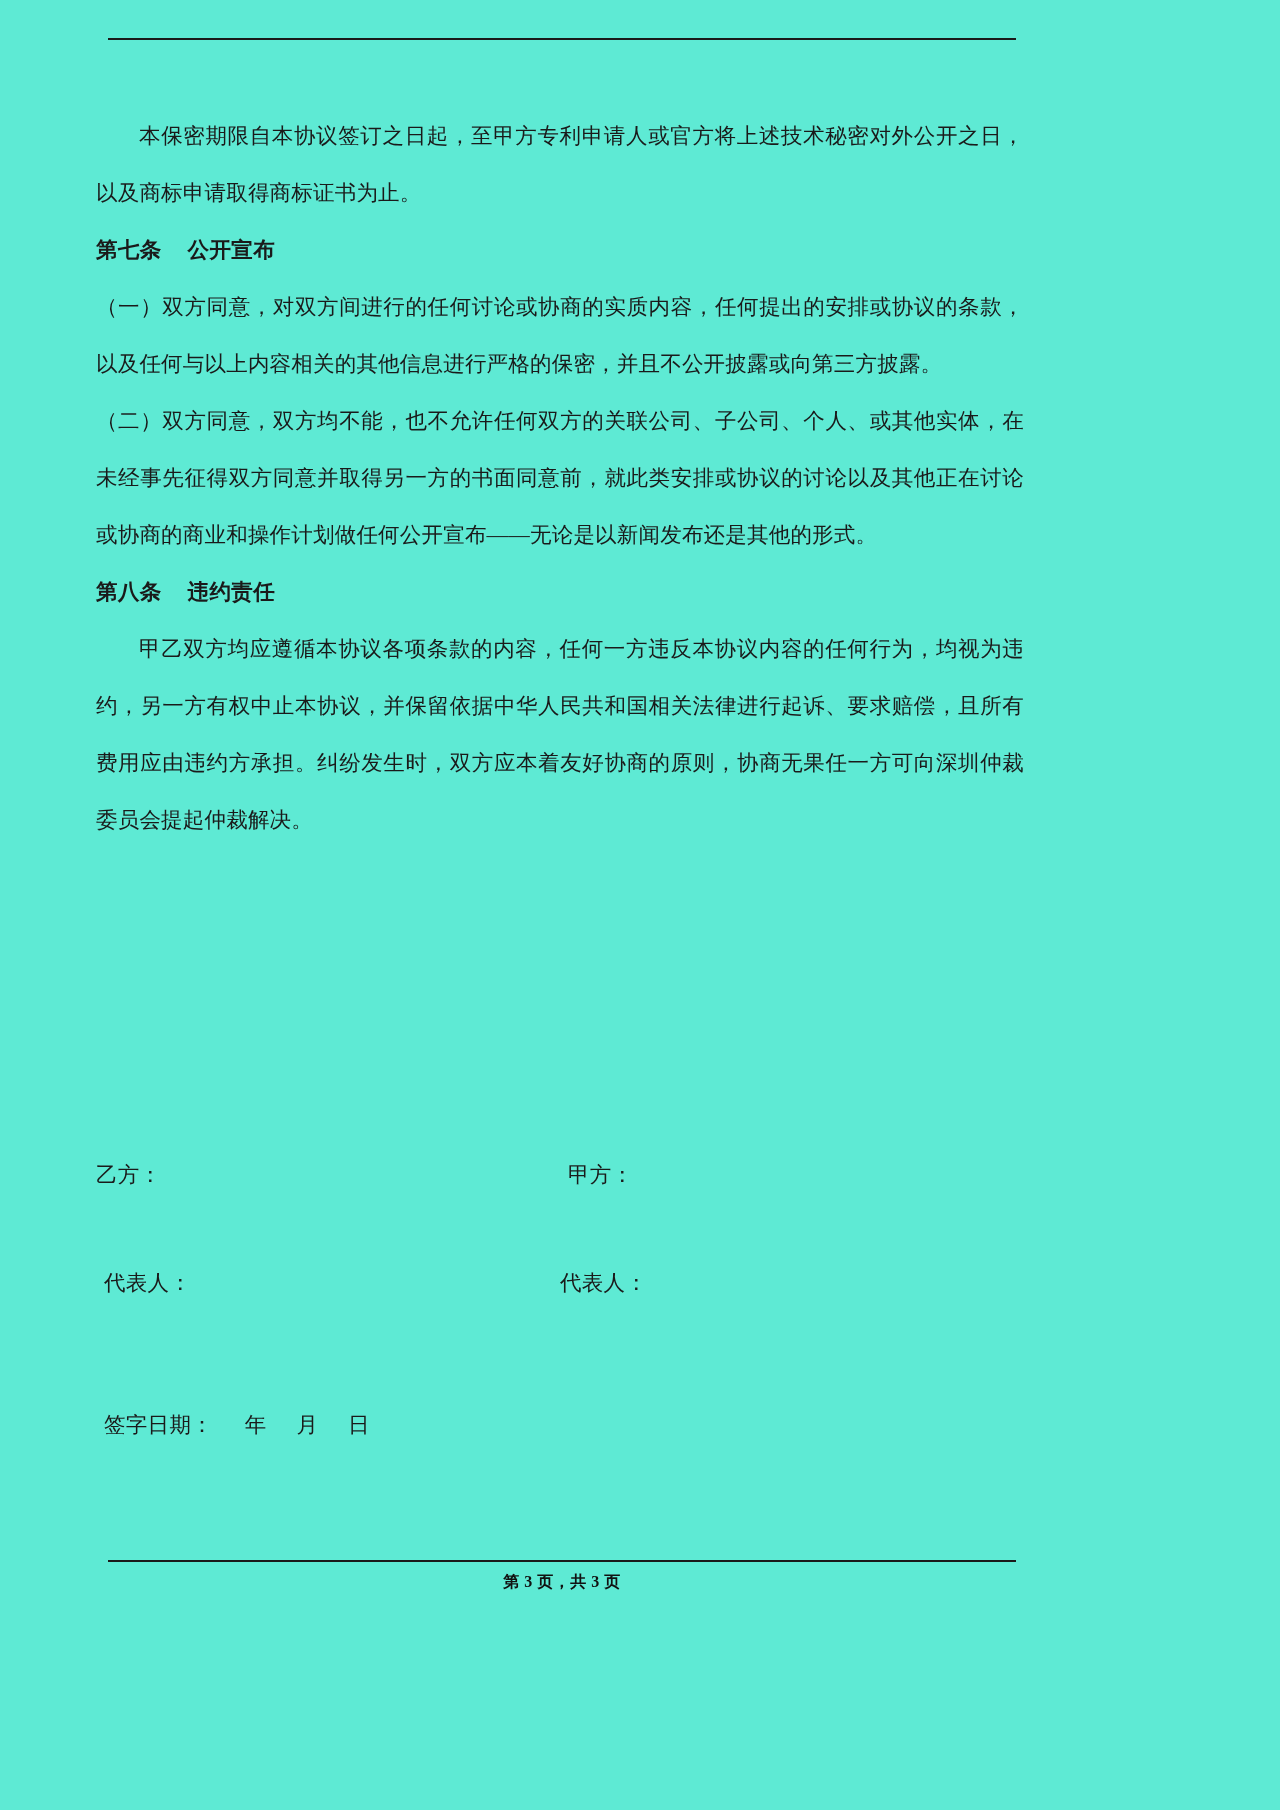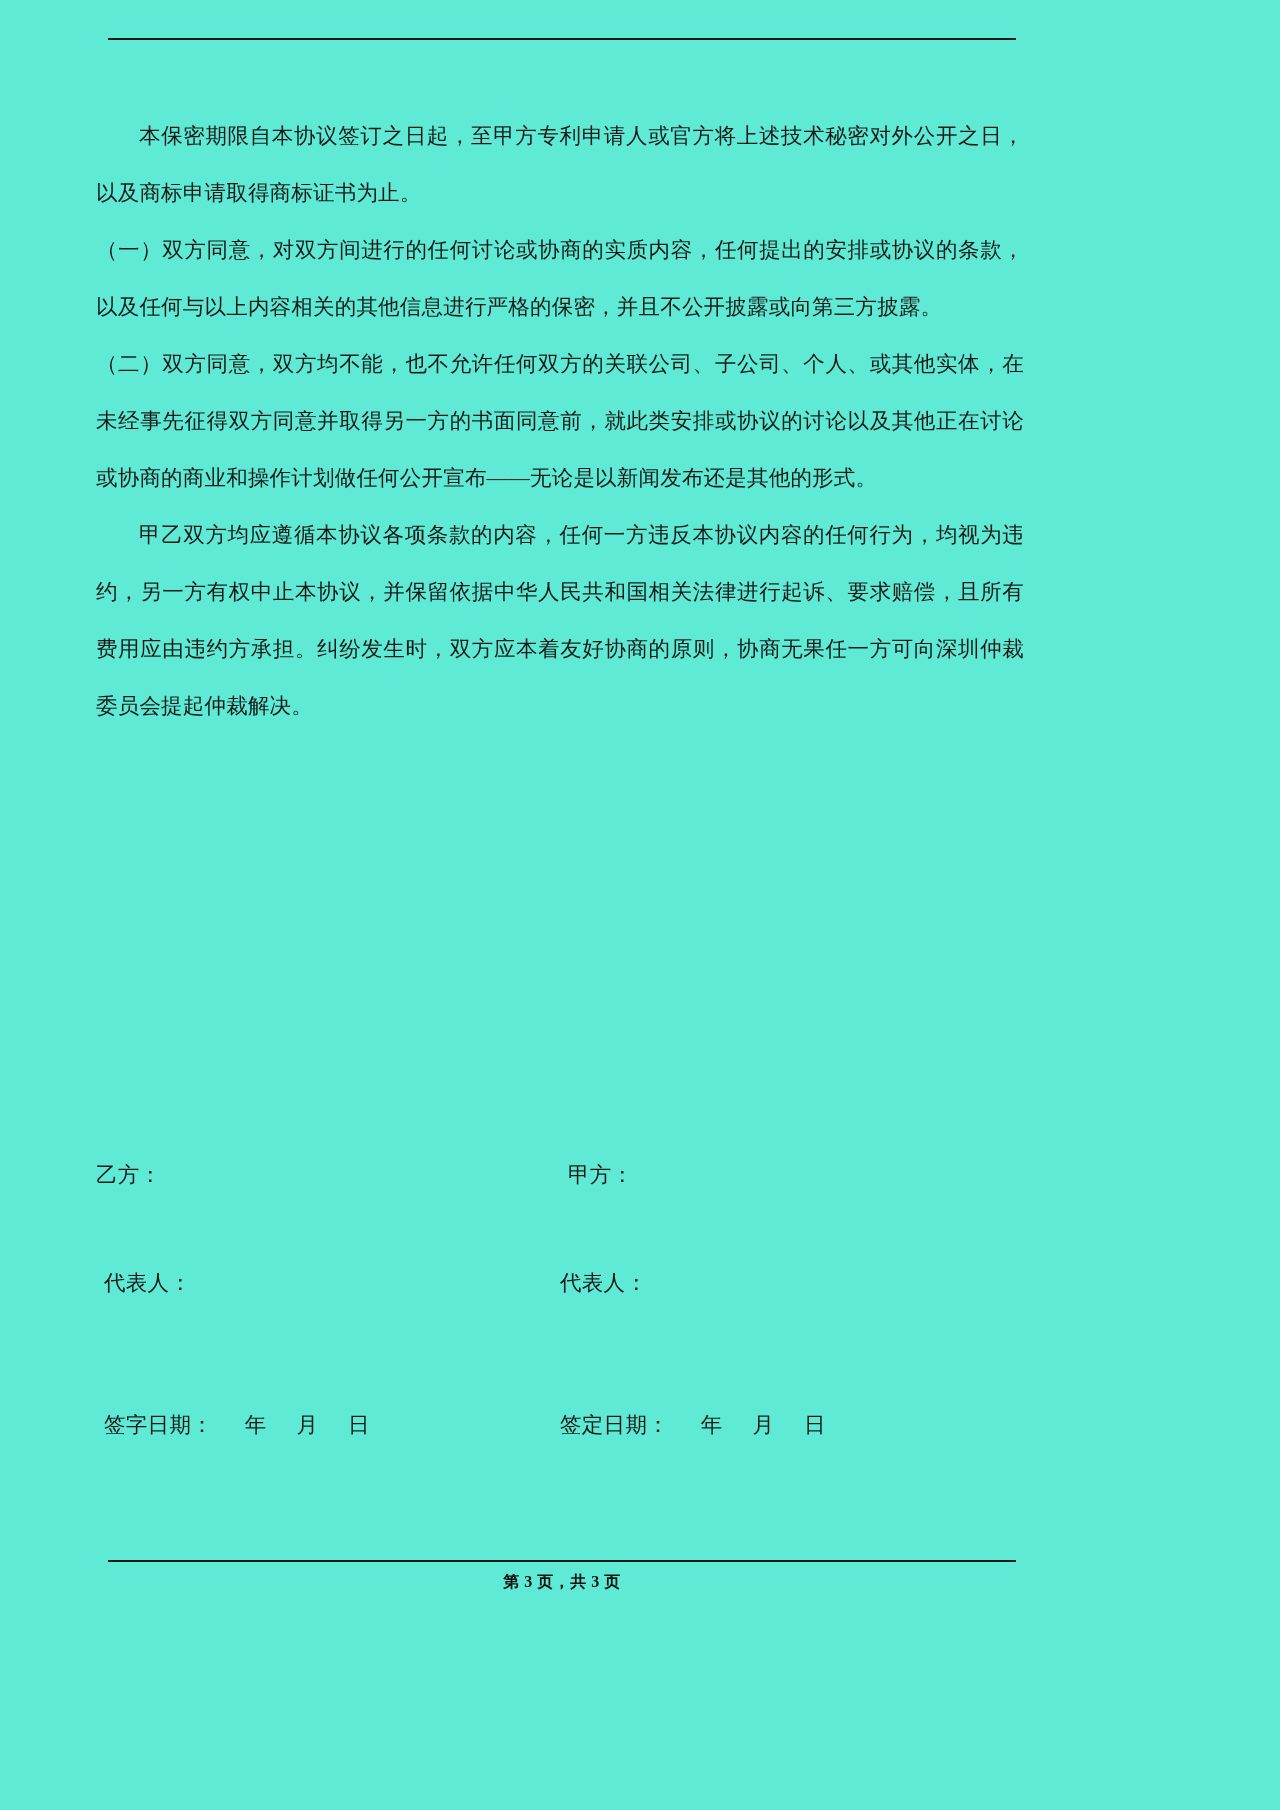--- a/index.html
+++ b/index.html
@@ -117,25 +117,27 @@
 <body>
 
 <div class="page">
 
   <div class="header-rule"></div>
 
   <div class="content">
 
     <p class="para indent">本保密期限自本协议签订之日起，至甲方专利申请人或官方将上述技术秘密对外公开之日，以及商标申请取得商标证书为止。</p>
 
+    <p class="heading"><span>第七条</span><span class="gap"></span><span>公开宣布</span></p>
 
     <p class="para">（一）双方同意，对双方间进行的任何讨论或协商的实质内容，任何提出的安排或协议的条款，以及任何与以上内容相关的其他信息进行严格的保密，并且不公开披露或向第三方披露。</p>
 
     <p class="para">（二）双方同意，双方均不能，也不允许任何双方的关联公司、子公司、个人、或其他实体，在未经事先征得双方同意并取得另一方的书面同意前，就此类安排或协议的讨论以及其他正在讨论或协商的商业和操作计划做任何公开宣布——无论是以新闻发布还是其他的形式。</p>
 
+    <p class="heading"><span>第八条</span><span class="gap"></span><span>违约责任</span></p>
 
     <p class="para indent">甲乙双方均应遵循本协议各项条款的内容，任何一方违反本协议内容的任何行为，均视为违约，另一方有权中止本协议，并保留依据中华人民共和国相关法律进行起诉、要求赔偿，且所有费用应由违约方承担。纠纷发生时，双方应本着友好协商的原则，协商无果任一方可向深圳仲裁委员会提起仲裁解决。</p>
 
 
   </div>
 
   <div class="sig-block" style="top:1155px;">
     <div class="sig-row">
       <div class="sig-col" style="width:464px;">
         <span>乙方：</span>
@@ -151,22 +153,19 @@
         <span>代表人：</span>
       </div>
     </div>
   </div>
 
   <div class="sig-block" style="top:1405px;">
     <div class="sig-row dates">
       <div class="sig-col left date-line">
         <span class="lbl">签字日期：</span><span class="unit first">年</span><span class="unit">月</span><span class="unit">日</span>
       </div>
-      <div class="sig-col date-line">
-        <span class="lbl">签定日期：</span><span class="unit first">年</span><span class="unit">月</span><span class="unit">日</span>
-      </div>
     </div>
   </div>
 
   <div class="footer-rule"></div>
   <div class="footer-text">第 3 页，共 3 页</div>
 
 </div>
 
 </body></html>

